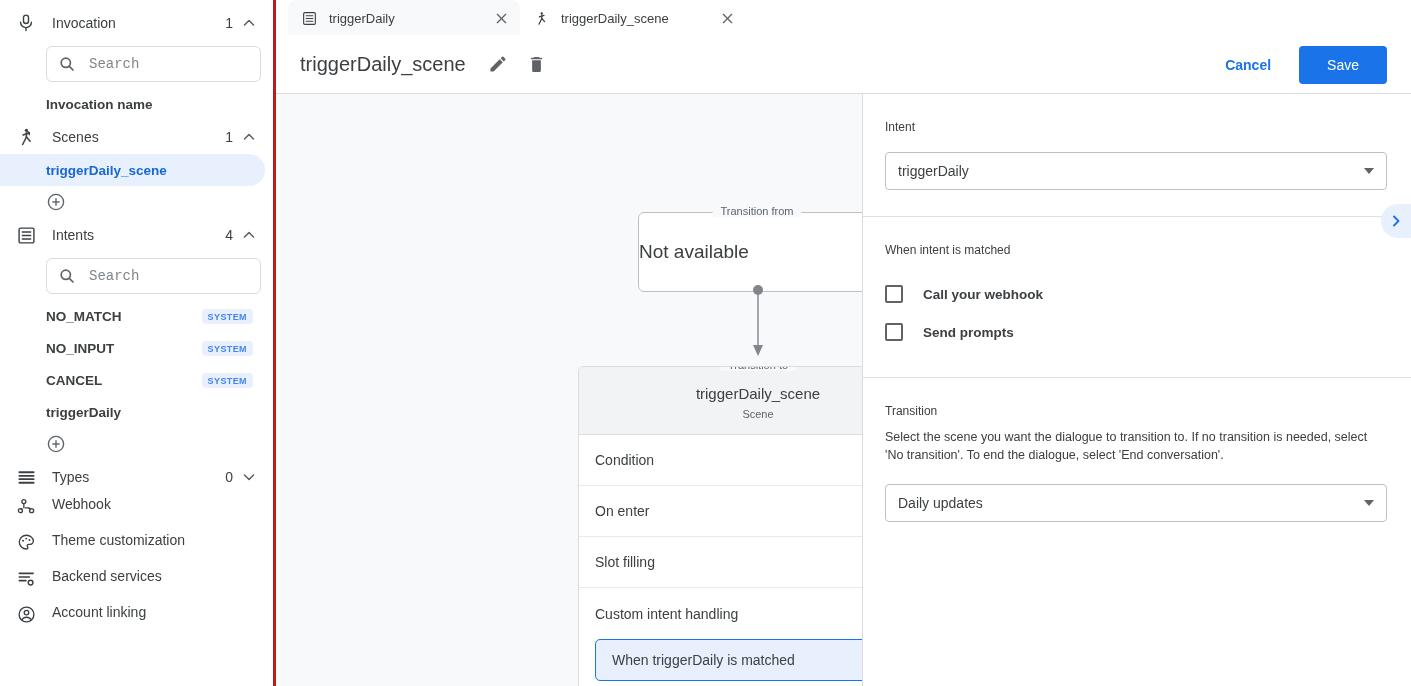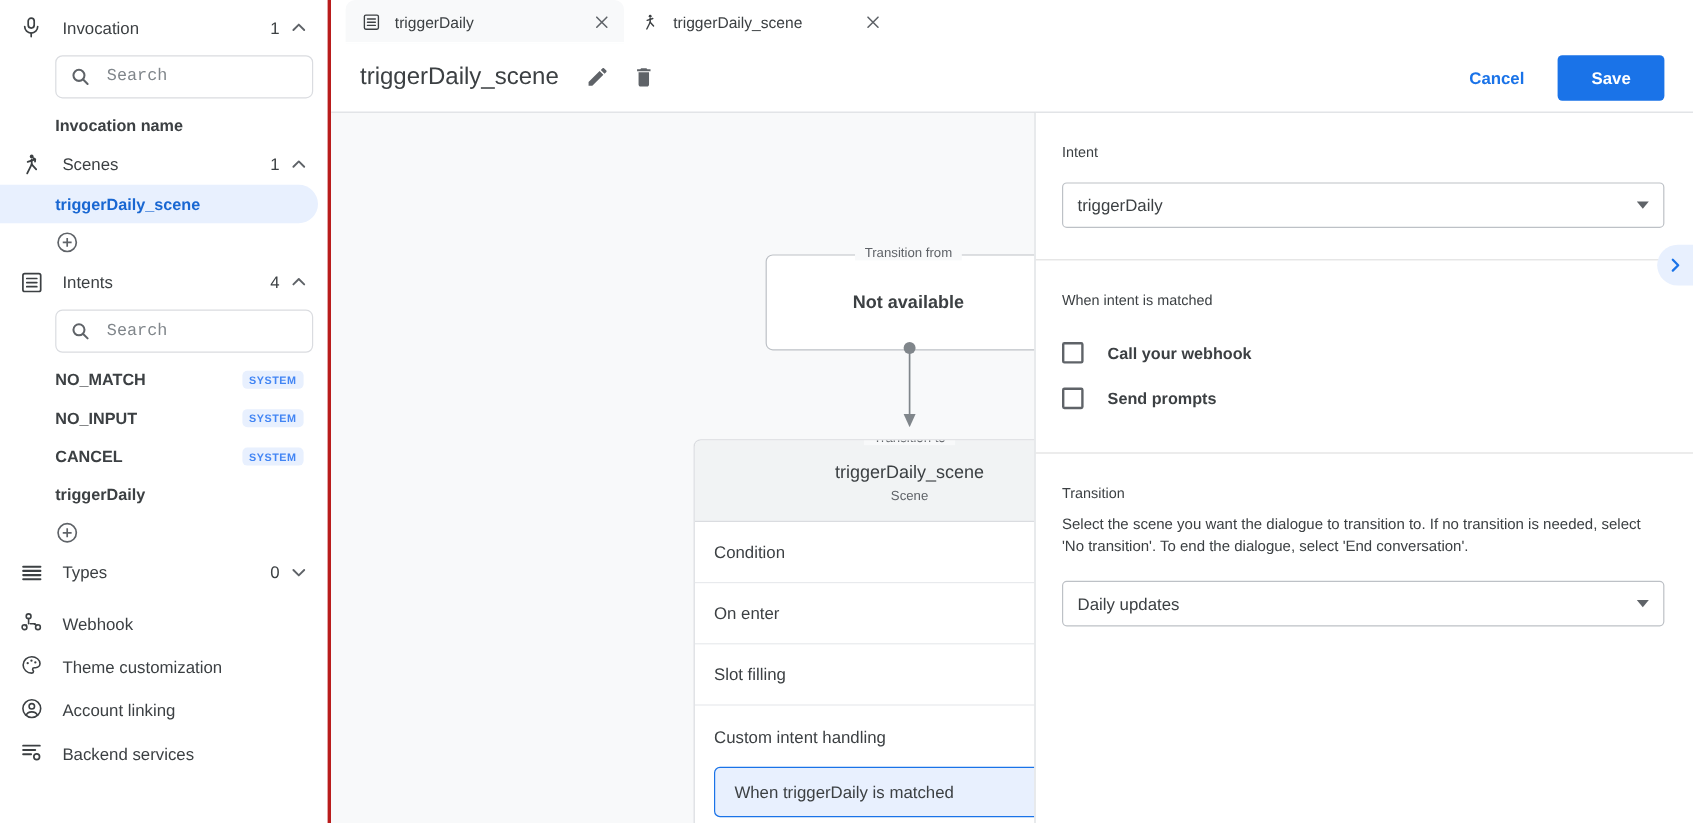--- a/index.html
+++ b/index.html
@@ -68,21 +68,21 @@
   .badge {
     font-size: 9px; font-weight: bold; letter-spacing: .4px;
     color: #4285f4; background: #e8f0fe;
     border-radius: 4px; padding: 3px 6px 2px 6px;
   }
   .add-row { padding-left: 46px; height: 32px; display: flex; align-items: center; }
   .add-btn { width: 20px; height: 20px; color: #5f6368; cursor: pointer; display:flex; }
   .add-btn svg { display: block; }
 
   .nav-item {
-    display: flex; align-items: flex-end;
+    display: flex; align-items: flex-start;
     height: 36px; padding: 0 18px 0 14px; cursor: pointer;
   }
   .nav-item .nav-label { margin-left: 14px; }
 
   
   .main { flex: 1 1 auto; height: 686px; display: flex; flex-direction: column; position: relative; background:#fff; }
 
   .tabstrip {
     height: 36px; flex: 0 0 36px;
     background: #ffffff;
@@ -118,21 +118,21 @@
   .header-ico { margin-left: 22px; color: #5f6368; cursor: pointer; display: flex; }
   .header-ico.trash { margin-left: 20px; }
   .header-spacer { flex: 1 1 auto; }
   .btn-text {
     color: #1a73e8; font-size: 14px; font-weight: bold;
     padding: 9px 14px; border-radius: 4px; cursor: pointer;
     background: transparent; border: 0;
     font-family: "Liberation Sans", sans-serif;
   }
   .btn-primary {
-    background: #1a73e8; color: #fff; font-size: 14px; font-weight: bold;
+    background: #1a73e8; color: #fff; font-size: 14px; font-weight: normal;
     border: 0; border-radius: 4px; padding: 11px 28px; cursor: pointer;
     margin-left: 14px;
     font-family: "Liberation Sans", sans-serif;
   }
 
   .body-area { flex: 1 1 auto; display: flex; position: relative; overflow: hidden; }
 
   
   .canvas {
     flex: 1 1 auto; position: relative;
@@ -151,21 +151,21 @@
     background: #f8f9fa;
     padding: 0 8px;
     font-size: 11px; color: #5f6368;
     white-space: nowrap;
   }
 
   
   #node-from { left: 362px; top: 118px; width: 238px; height: 80px; }
   #node-from .node-title {
     position: absolute; left: 0; right: 0; top: 50%; transform: translateY(-50%);
-    text-align: center; font-size: 15px; color: #3c4043; font-weight: bold;
+    text-align: left; font-size: 19px; color: #3c4043;
   }
 
   
   .scene-card {
     position: absolute; left: 302px; top: 272px; width: 360px;
     border: 1px solid #dadce0; border-radius: 6px;
     background: #fff; overflow: hidden;
   }
   .scene-card-legend {
     position: absolute; top: -8px; left: 50%; transform: translateX(-50%);
@@ -402,39 +402,39 @@
           <circle cx="6.4" cy="8.1" r="1" fill="#3c4043" stroke="none"></circle>
           <circle cx="9.7" cy="5.9" r="1" fill="#3c4043" stroke="none"></circle>
           <circle cx="13.1" cy="7.4" r="1" fill="#3c4043" stroke="none"></circle>
         </svg>
       </span>
       <span class="nav-label">Theme customization</span>
     </div>
 
     <div class="nav-item">
       <span class="nav-ico">
-        <svg width="19" height="19" viewBox="0 0 20 20" fill="none" stroke="#3c4043" stroke-width="1.4">
-          <circle cx="10" cy="10" r="7.8"></circle>
-          <circle cx="10" cy="8" r="2.4"></circle>
-          <path d="M4.9 16.2c.8-2.1 2.7-3.3 5.1-3.3s4.3 1.2 5.1 3.3"></path>
-        </svg>
-      </span>
-      <span class="nav-label">Account linking</span>
-    </div>
-
-    <div class="nav-item">
-      <span class="nav-ico">
         <svg width="19" height="19" viewBox="0 0 20 20" fill="none" stroke="#3c4043" stroke-width="1.7" stroke-linecap="round">
           <line x1="2.4" y1="4.6" x2="17" y2="4.6"></line>
           <line x1="2.4" y1="8.4" x2="13" y2="8.4"></line>
           <line x1="2.4" y1="12.2" x2="9.4" y2="12.2"></line>
           <circle cx="14.3" cy="14.3" r="2.5" stroke-width="1.5"></circle>
         </svg>
       </span>
       <span class="nav-label">Backend services</span>
+    </div>
+
+    <div class="nav-item">
+      <span class="nav-ico">
+        <svg width="19" height="19" viewBox="0 0 20 20" fill="none" stroke="#3c4043" stroke-width="1.4">
+          <circle cx="10" cy="10" r="7.8"></circle>
+          <circle cx="10" cy="8" r="2.4"></circle>
+          <path d="M4.9 16.2c.8-2.1 2.7-3.3 5.1-3.3s4.3 1.2 5.1 3.3"></path>
+        </svg>
+      </span>
+      <span class="nav-label">Account linking</span>
     </div>
   </aside>
 
   <section class="main">
 
     <div class="tabstrip">
       <div class="tab inactive" style="width:232px">
         <span class="t-ico">
           <svg width="15" height="15" viewBox="0 0 20 20" fill="none" stroke="#3c4043" stroke-width="1.5" stroke-linecap="round">
             <rect x="2.2" y="2.2" width="15.6" height="15.6" rx="1.6"></rect>

